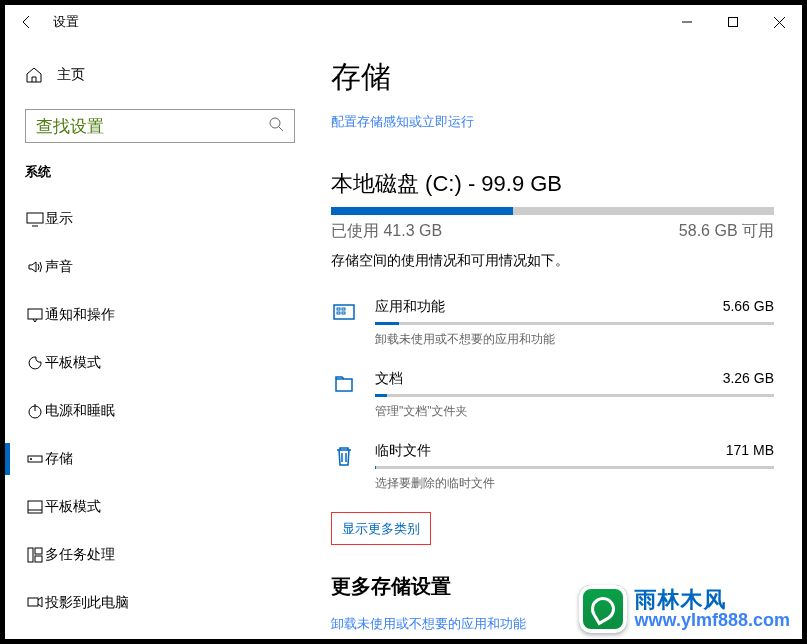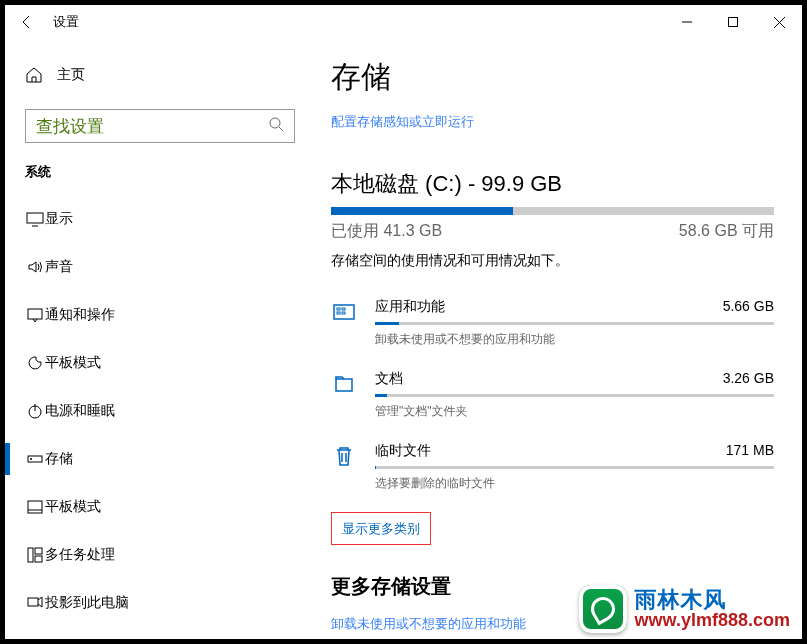--- a/index.html
+++ b/index.html
@@ -45,21 +45,21 @@
     .cat .cbody { flex: 1; }
     .cat .chead { display: flex; justify-content: space-between; font-size: 14px; margin-bottom: 6px; }
     .cat .csub { font-size: 12px; color: #666; margin-top: 4px; }
     .show-more { display: inline-block; border: 1px solid #e33; padding: 6px 10px; margin-top: 4px; }
     .show-more span { color: #0067C0; font-size: 13px; }
     .more-h { font-size: 20px; font-weight: 700; margin-top: 28px; margin-bottom: 14px; }
     .watermark { position: absolute; right: 12px; bottom: 6px; display: flex; align-items: center; gap: 8px; }
     .watermark .wm-logo { width: 48px; height: 48px; border-radius: 12px; background: linear-gradient(#0aa24a,#0a8a3e); display: flex; justify-content: center; align-items: center; box-shadow: inset 0 0 0 4px #fff, 0 2px 4px rgba(0,0,0,.3); }
     .watermark .wm-logo::after { content: ""; width: 18px; height: 18px; border: 3px solid #fff; border-radius: 50% 50% 50% 0; transform: rotate(-30deg); }
     .watermark .wm-top { font-size: 22px; letter-spacing: 1px; color: #0067C0; font-family: KaiTi, serif; font-weight: bold; line-height: 1; }
-    .watermark .wm-bot { font-size: 18px; font-weight: 700; color: #b91c1c; line-height: 1; }
+    .watermark .wm-bot { font-size: 18px; font-weight: 700; color: #3b82f6; line-height: 1; }
     .ic { width: 18px; height: 18px; }
   </style>
 </head>
 <body>
 
 <div class="window">
   <div class="titlebar">
     <div class="back">
       <svg viewBox="0 0 16 16">
           <path d="M10 2 L4 8 L10 14" stroke="#000" stroke-width="1" fill="none"></path>

